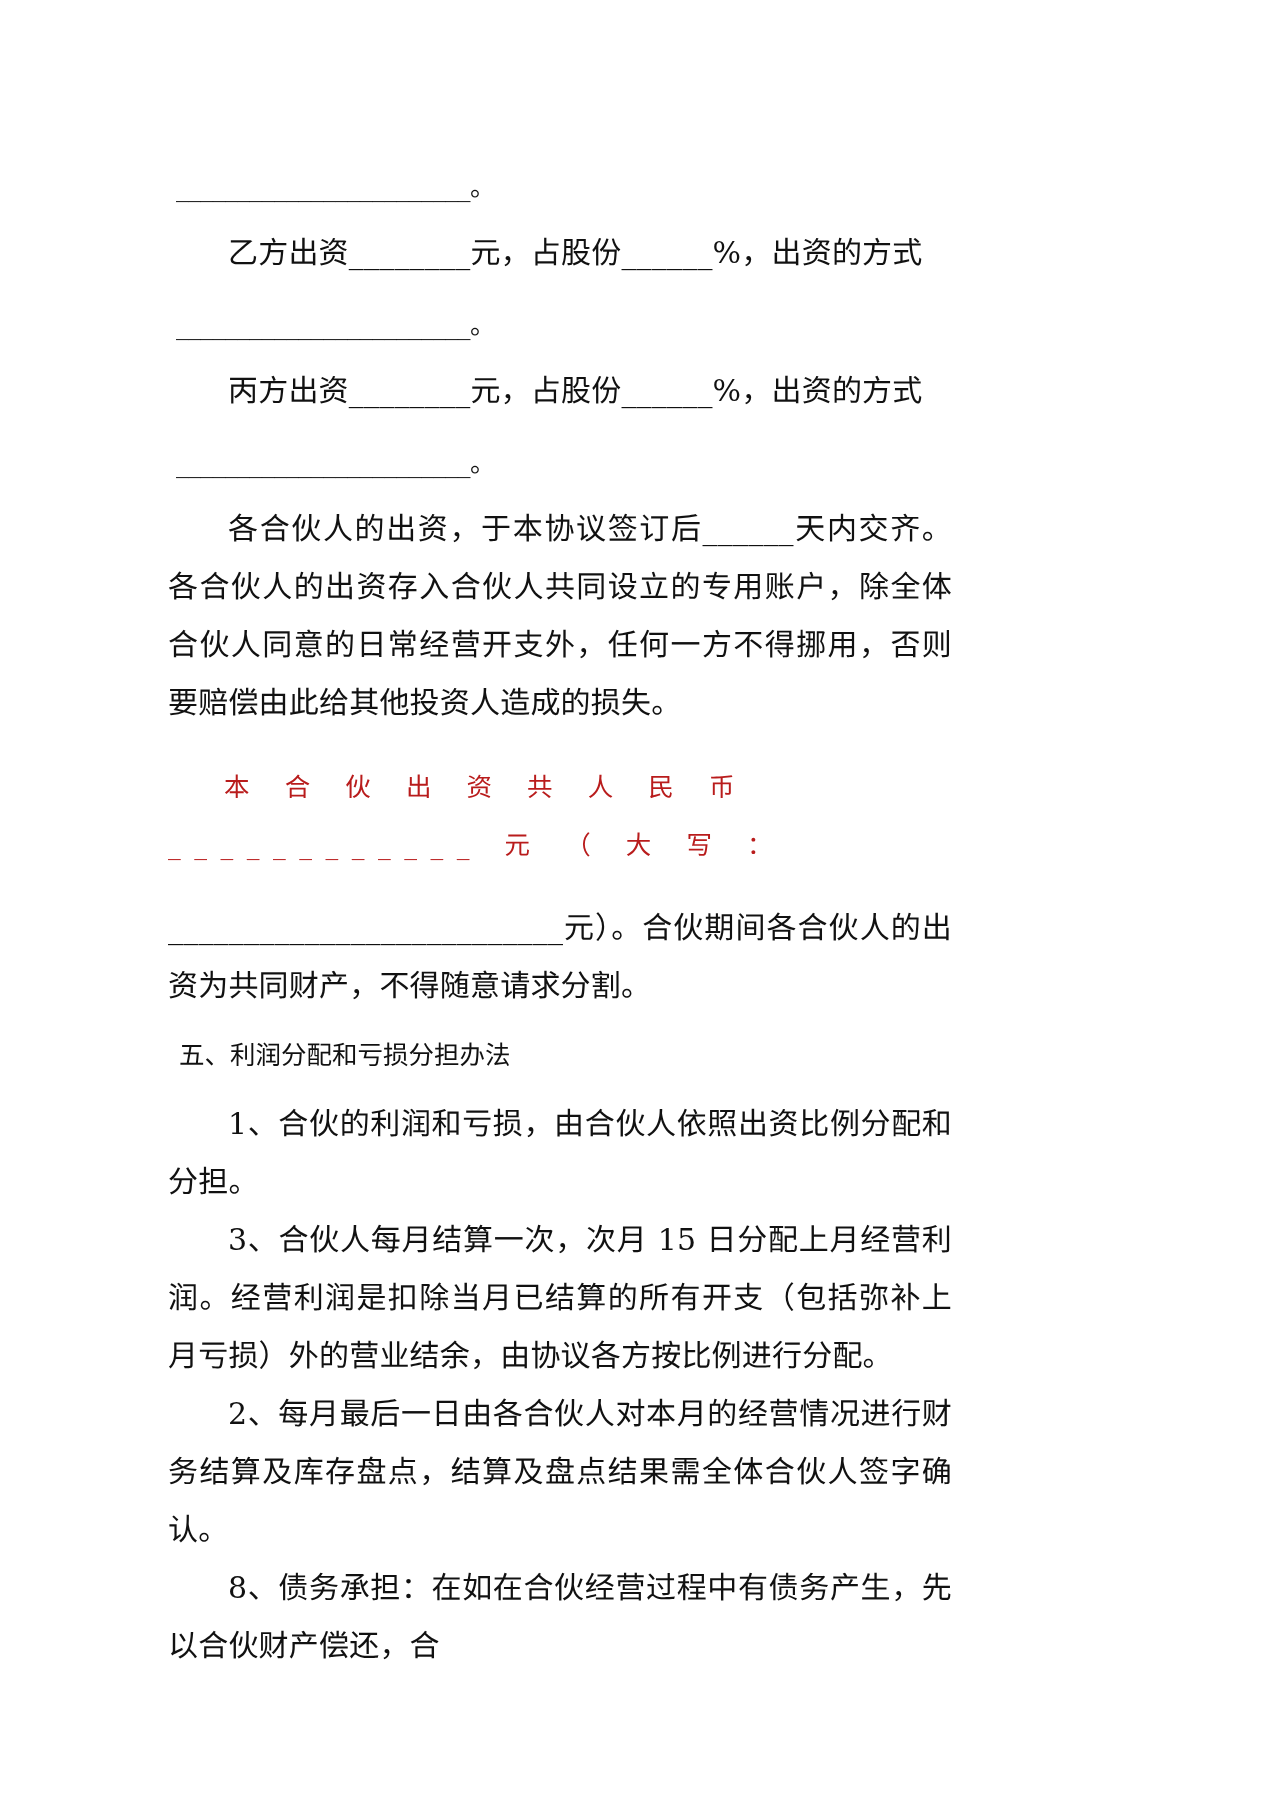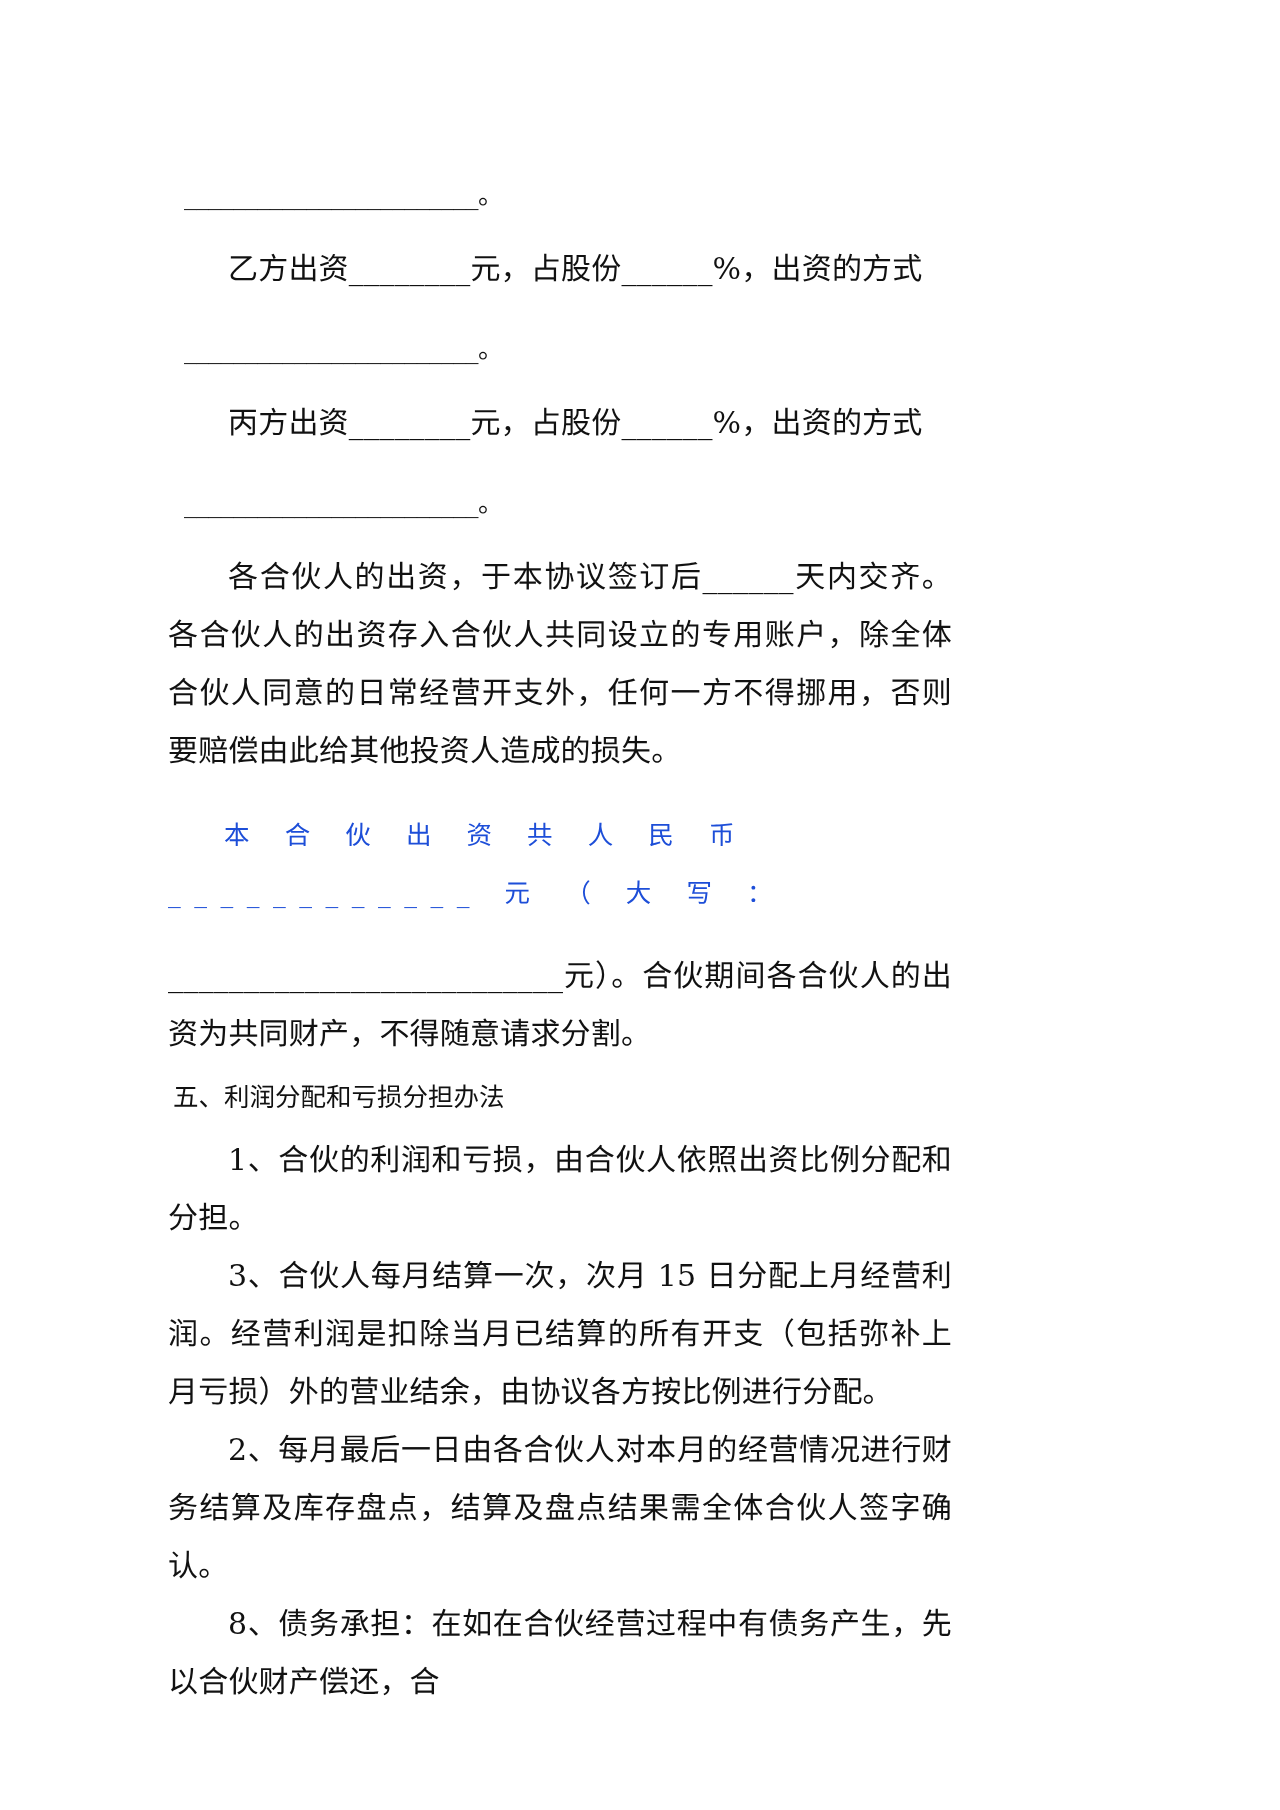--- a/index.html
+++ b/index.html
@@ -39,39 +39,39 @@
     letter-spacing: 0.2px;
     word-break: break-all;
   }
   .para.indent {
     text-indent: 2em;
   }
   
   .blank-line {
     font-size: 25.5px;
     line-height: 58px;
-    margin: 16px;
+    margin: 8px;
     color: #111111;
     letter-spacing: -0.5px;
     white-space: nowrap;
   }
   .spread-line {
     display: block;
     font-size: 25.5px;
     line-height: 58px;
-    color: #1d4ed8;
+    color: #b91c1c;
   }
   .spread-line.l1 {
     letter-spacing: 13.5px;
     text-indent: 2.2em;
   }
   .heading {
     font-size: 25.5px;
     line-height: 58px;
-    margin: 5px;
+    margin: 11px;
     color: #111111;
     text-align: left;
   }
   .gap-sm { height: 6px; }
 </style>
 </head>
 <body>
 
 <div class="page">
   <div class="doc-body">

